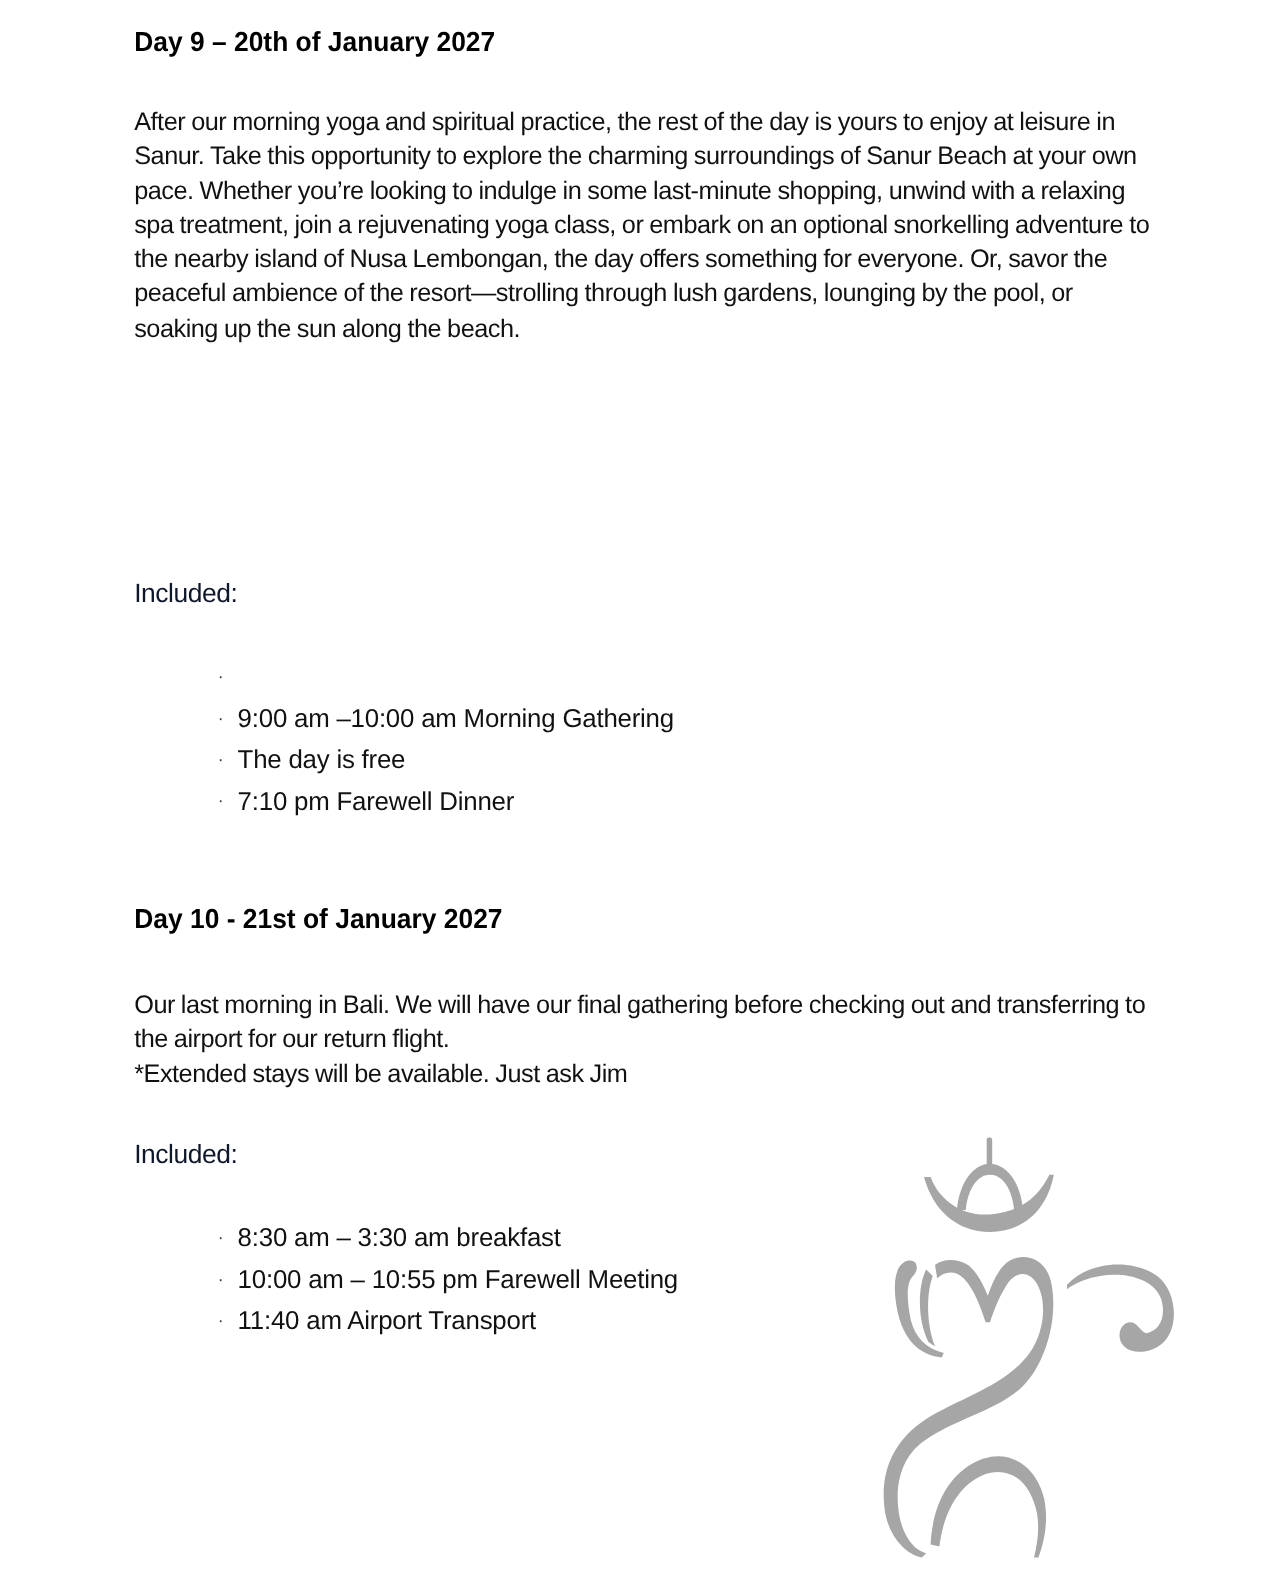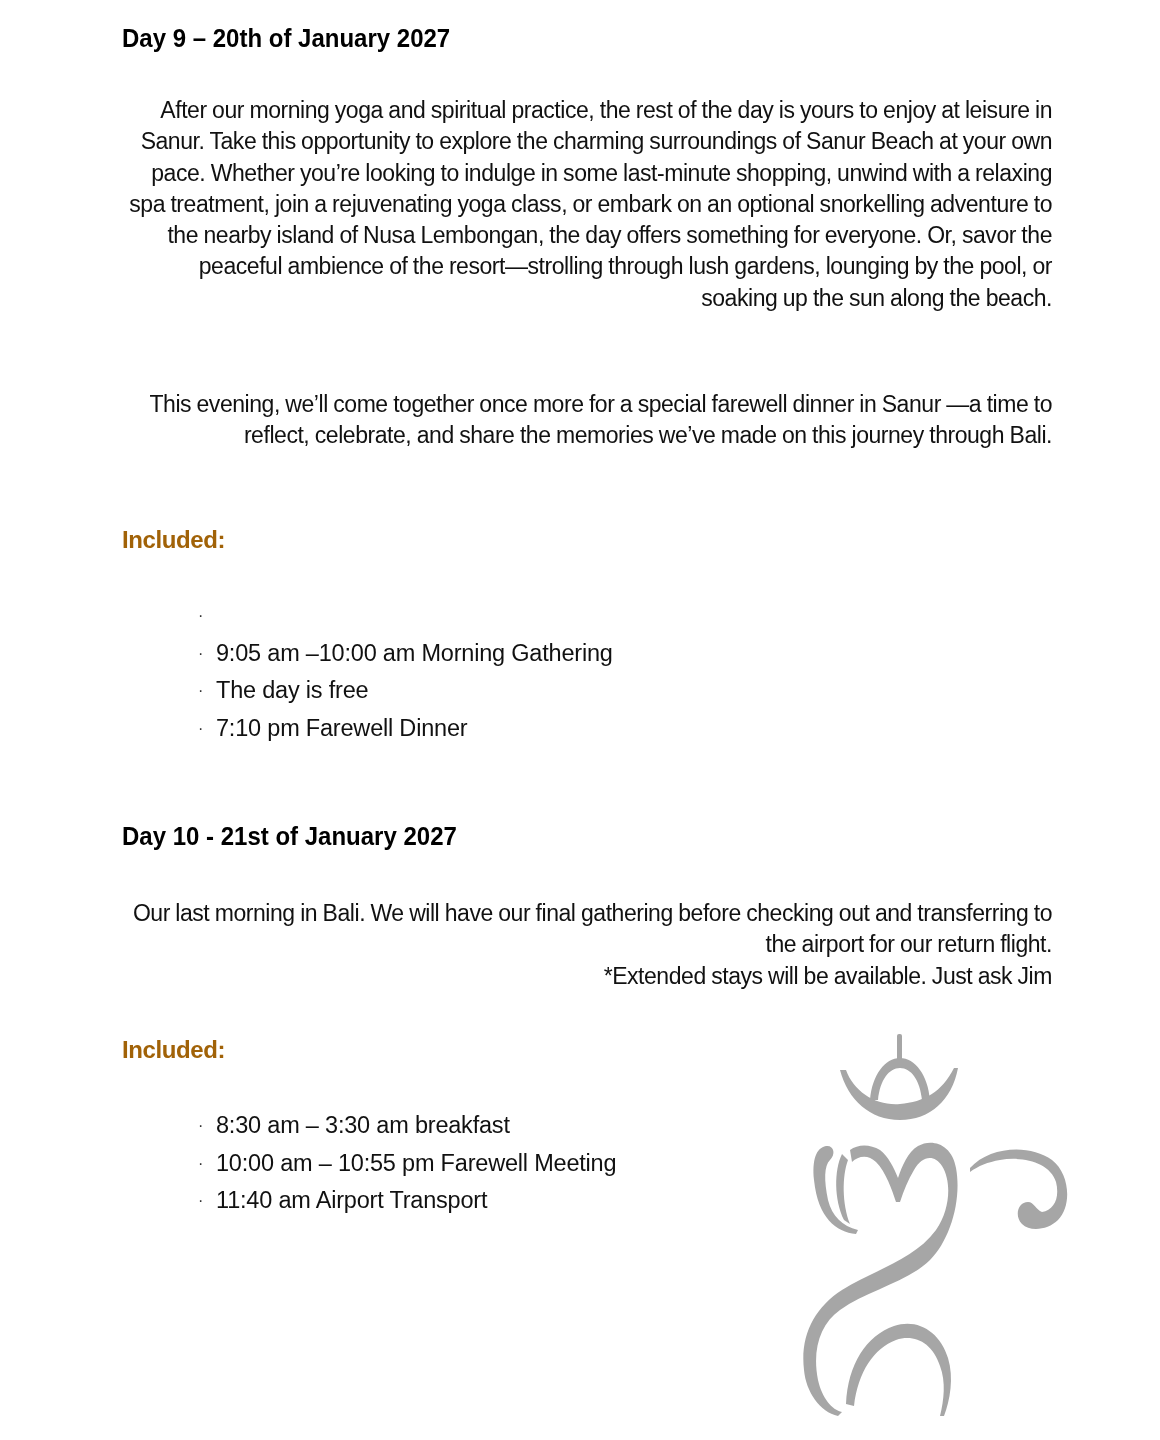--- a/index.html
+++ b/index.html
@@ -10,25 +10,25 @@
     }
     .page { position: absolute; left: 0; top: 0; width: 1160px; height: 1440px; }
     .h {
       position: absolute; left: 122px; margin: 0;
       font-size: 25px; font-weight: bold; letter-spacing: 0px; color: #000;
       transform: scaleX(0.96); transform-origin: left center;
     }
     .p {
       position: absolute; left: 122px; width: 930px; margin: 0;
       font-size: 23px; line-height: 31.3px; color: #111;
-      letter-spacing: -0.45px; word-spacing: -0.5px; text-align: right;
+      letter-spacing: -0.45px; word-spacing: -0.5px;
     }
     .inc {
       position: absolute; left: 122px; margin: 0;
-      font-size: 24px; font-weight: bold; color: #a16207;
+      font-size: 24px; font-weight: normal; color: #0f172a;
       letter-spacing: -0.4px;
     }
     .list { position: absolute; left: 196px; margin: 0; padding: 0; list-style: none; }
     .list li {
       position: relative; height: 37.5px; line-height: 37.5px;
       font-size: 23.5px; color: #111; letter-spacing: -0.2px;
       padding-left: 20px; white-space: nowrap;
     }
     .list li .dot {
       position: absolute; left: 2px; top: 0; font-size: 16px; color: #333;
@@ -37,27 +37,26 @@
   </style>
 </head>
 <body>
 
 <div class="page">
 
   <h2 class="h" style="top:24px;">Day 9 – 20th of January 2027</h2>
 
   <p class="p" style="top:95px;">After our morning yoga and spiritual practice, the rest of the day is yours to enjoy at leisure in Sanur.  Take this opportunity to explore the charming surroundings of Sanur Beach at your own pace. Whether you’re looking to indulge in some last-minute shopping, unwind with a relaxing spa treatment, join a rejuvenating yoga class, or embark on an optional snorkelling adventure to the nearby island of Nusa Lembongan, the day offers something for everyone. Or, savor the peaceful ambience of the resort—strolling through lush gardens, lounging by the pool, or soaking up the sun along the beach.</p>
 
-  <p class="p" style="top:389px;">This evening, we’ll come together once more for a special farewell dinner in Sanur —a time to reflect, celebrate, and share the memories we’ve made on this journey through Bali.</p>
 
   <h3 class="inc" style="top:526px;">Included:</h3>
 
   <ul class="list" style="top:597px;">
     <li><span class="dot">·</span></li>
-    <li><span class="dot">·</span><span>9:05 am –10:00 am Morning Gathering</span></li>
+    <li><span class="dot">·</span><span>9:00 am –10:00 am Morning Gathering</span></li>
     <li><span class="dot">·</span><span>The day is free</span></li>
     <li><span class="dot">·</span><span>7:10 pm Farewell Dinner</span></li>
   </ul>
 
   <h2 class="h" style="top:822px;">Day 10 - 21st of January 2027</h2>
 
   <p class="p" style="top:961px;">*Extended stays will be available. Just ask Jim</p>
   <p class="p" style="top:898px;">Our last morning in Bali. We will have our final gathering before checking out and transferring to the airport for our return flight.</p>
 
   <h3 class="inc" style="top:1036px;">Included:</h3>

